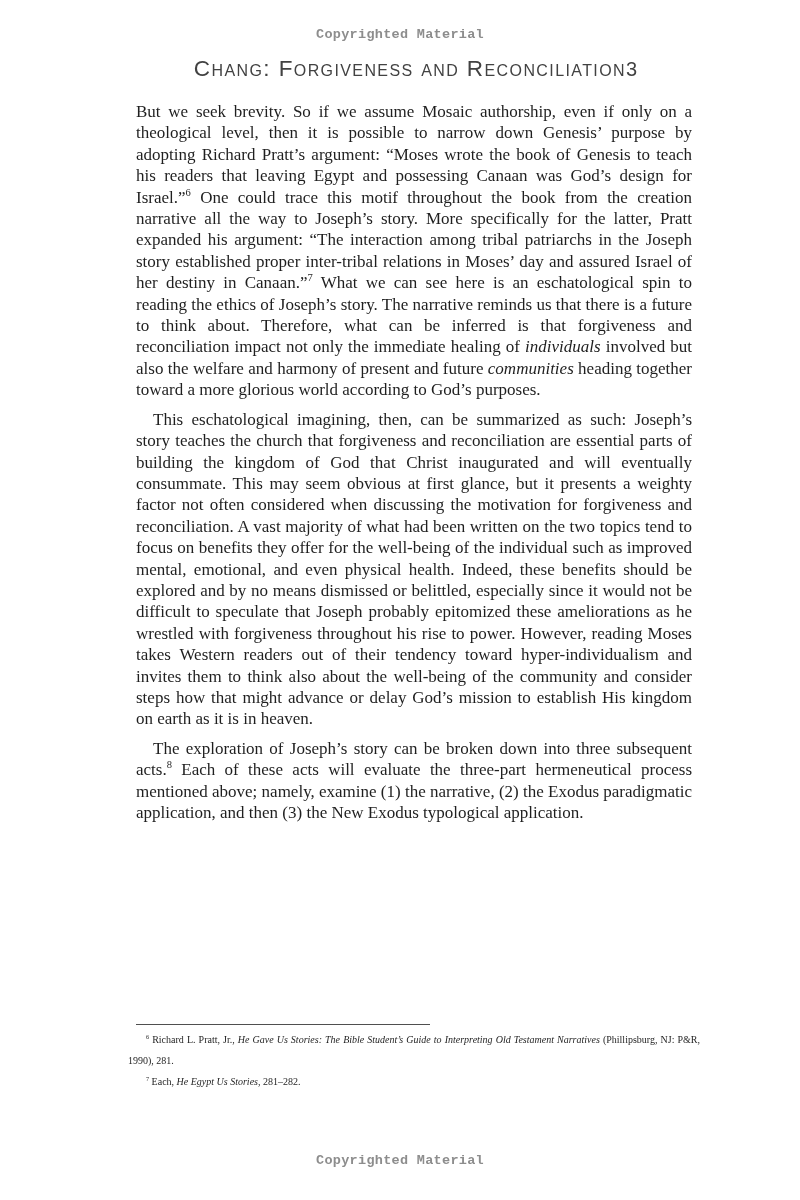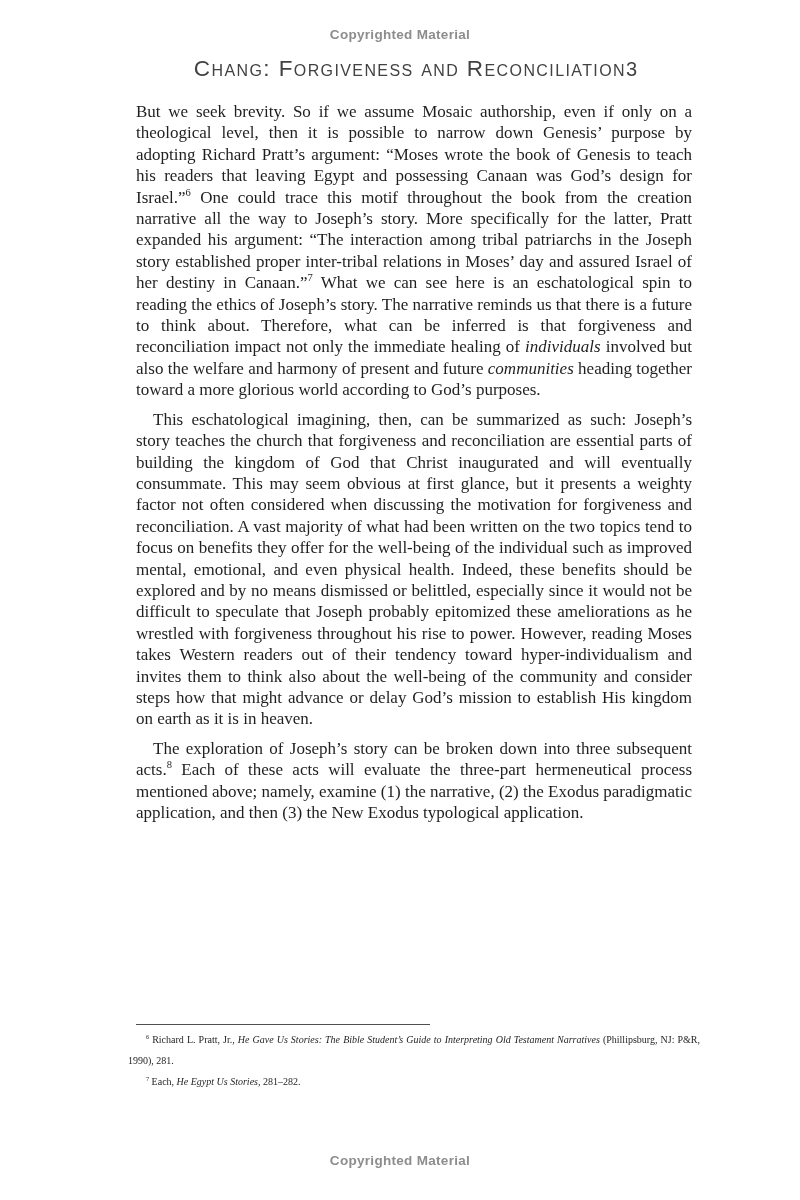--- a/index.html
+++ b/index.html
@@ -13,21 +13,21 @@
     height: 1200px;
     background: #ffffff;
     overflow: hidden;
     font-family: "Liberation Serif", serif;
   }
   .copyright-band {
     position: absolute;
     left: 0;
     right: 0;
     text-align: center;
-    font-family: Liberation Sans, sans-serif;
+    font-family: Liberation Mono, monospace;
     font-weight: bold;
     font-size: 13.5px;
     letter-spacing: 0.3px;
     color: #8d8d8d;
   }
   .copyright-top { top: 27px; }
   .copyright-bottom { top: 1153px; }
 
   .running-header {
     position: absolute;

